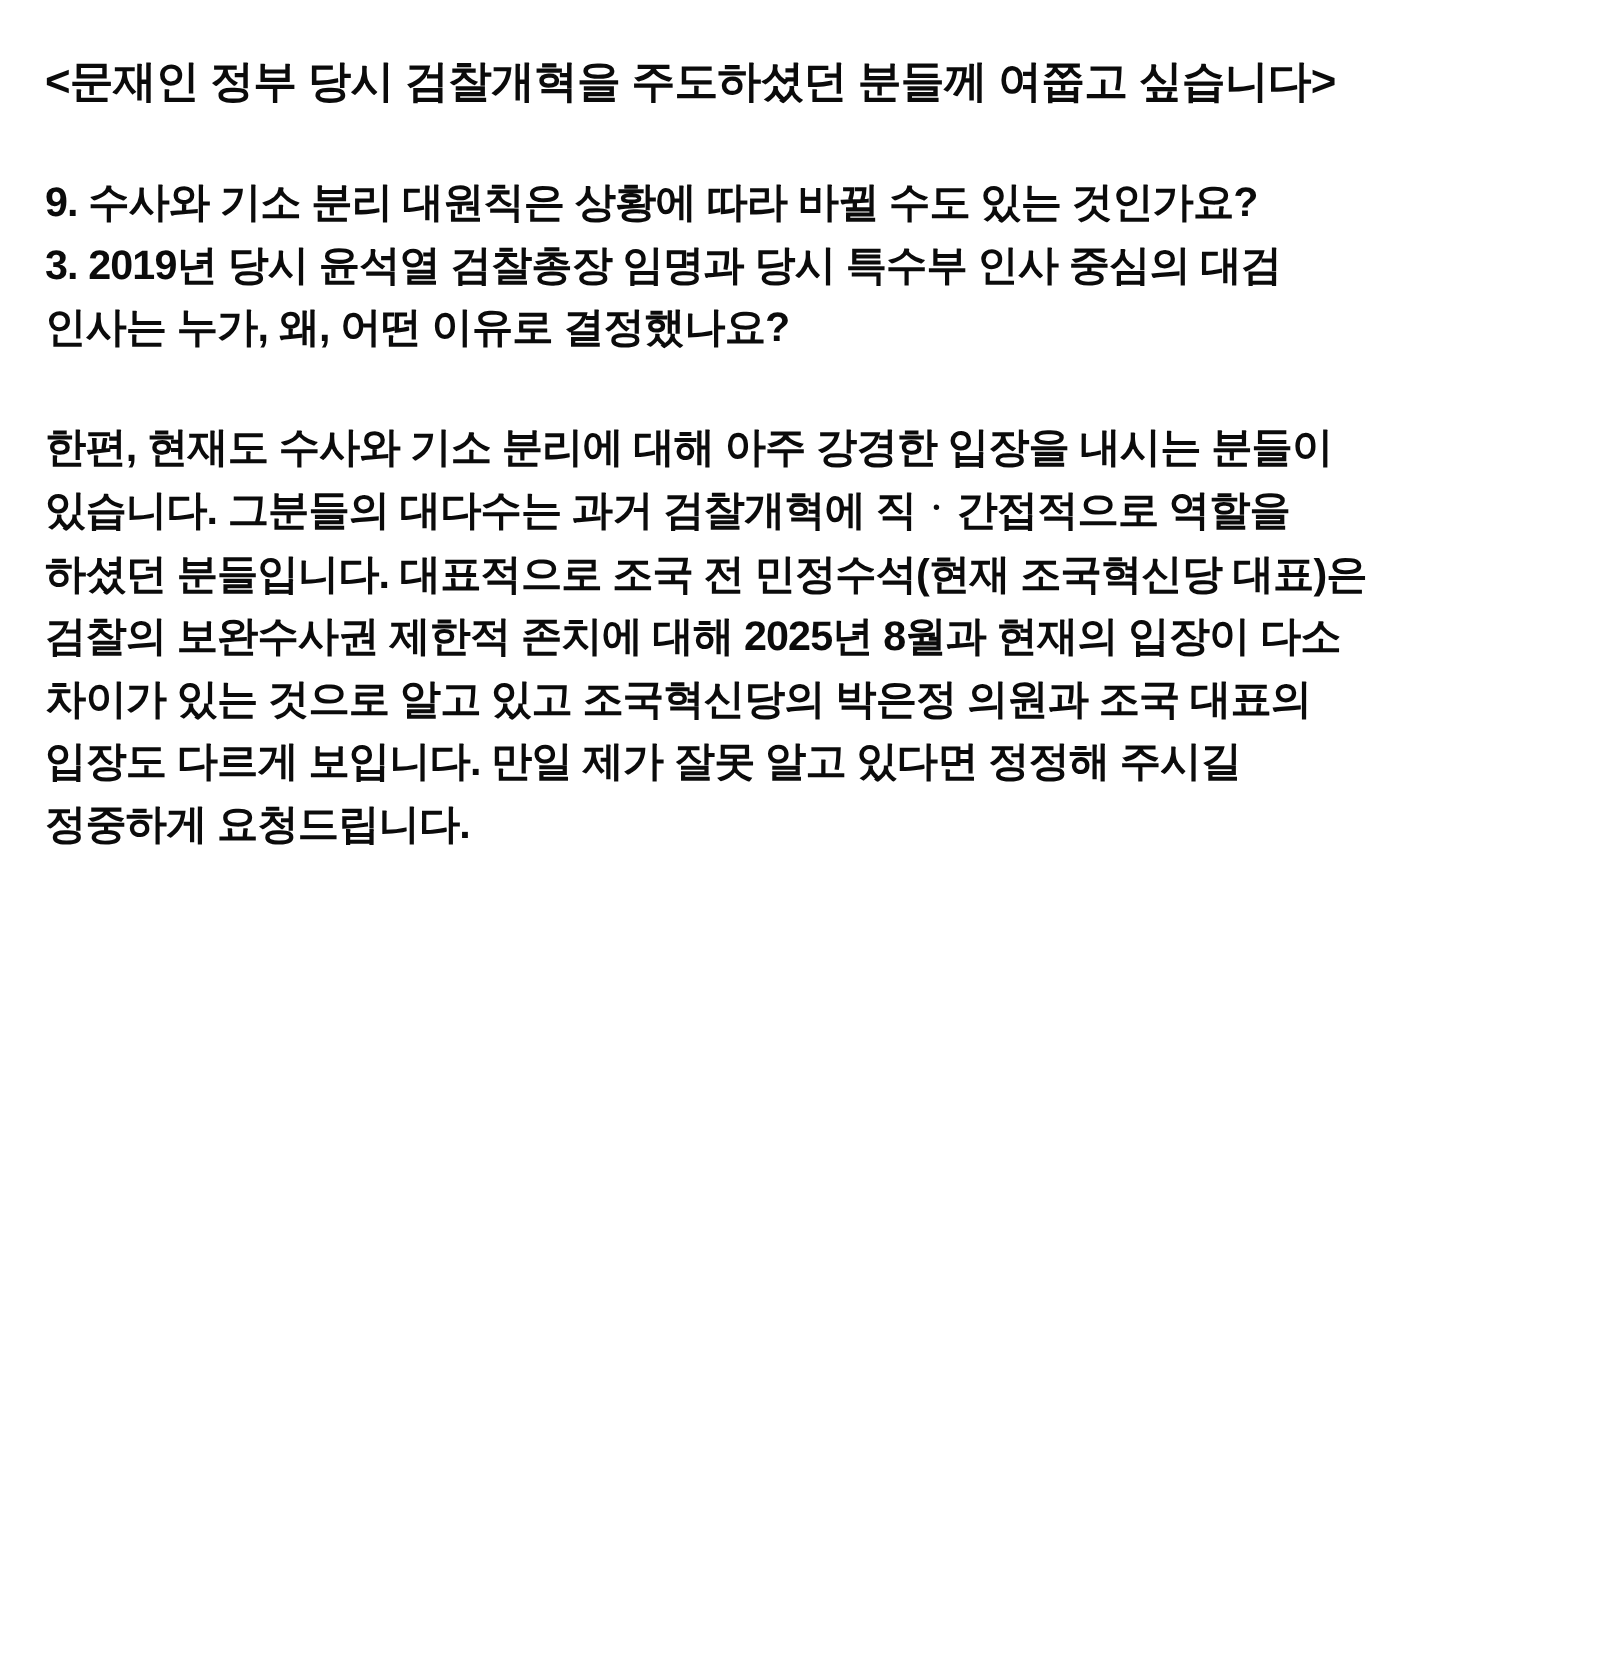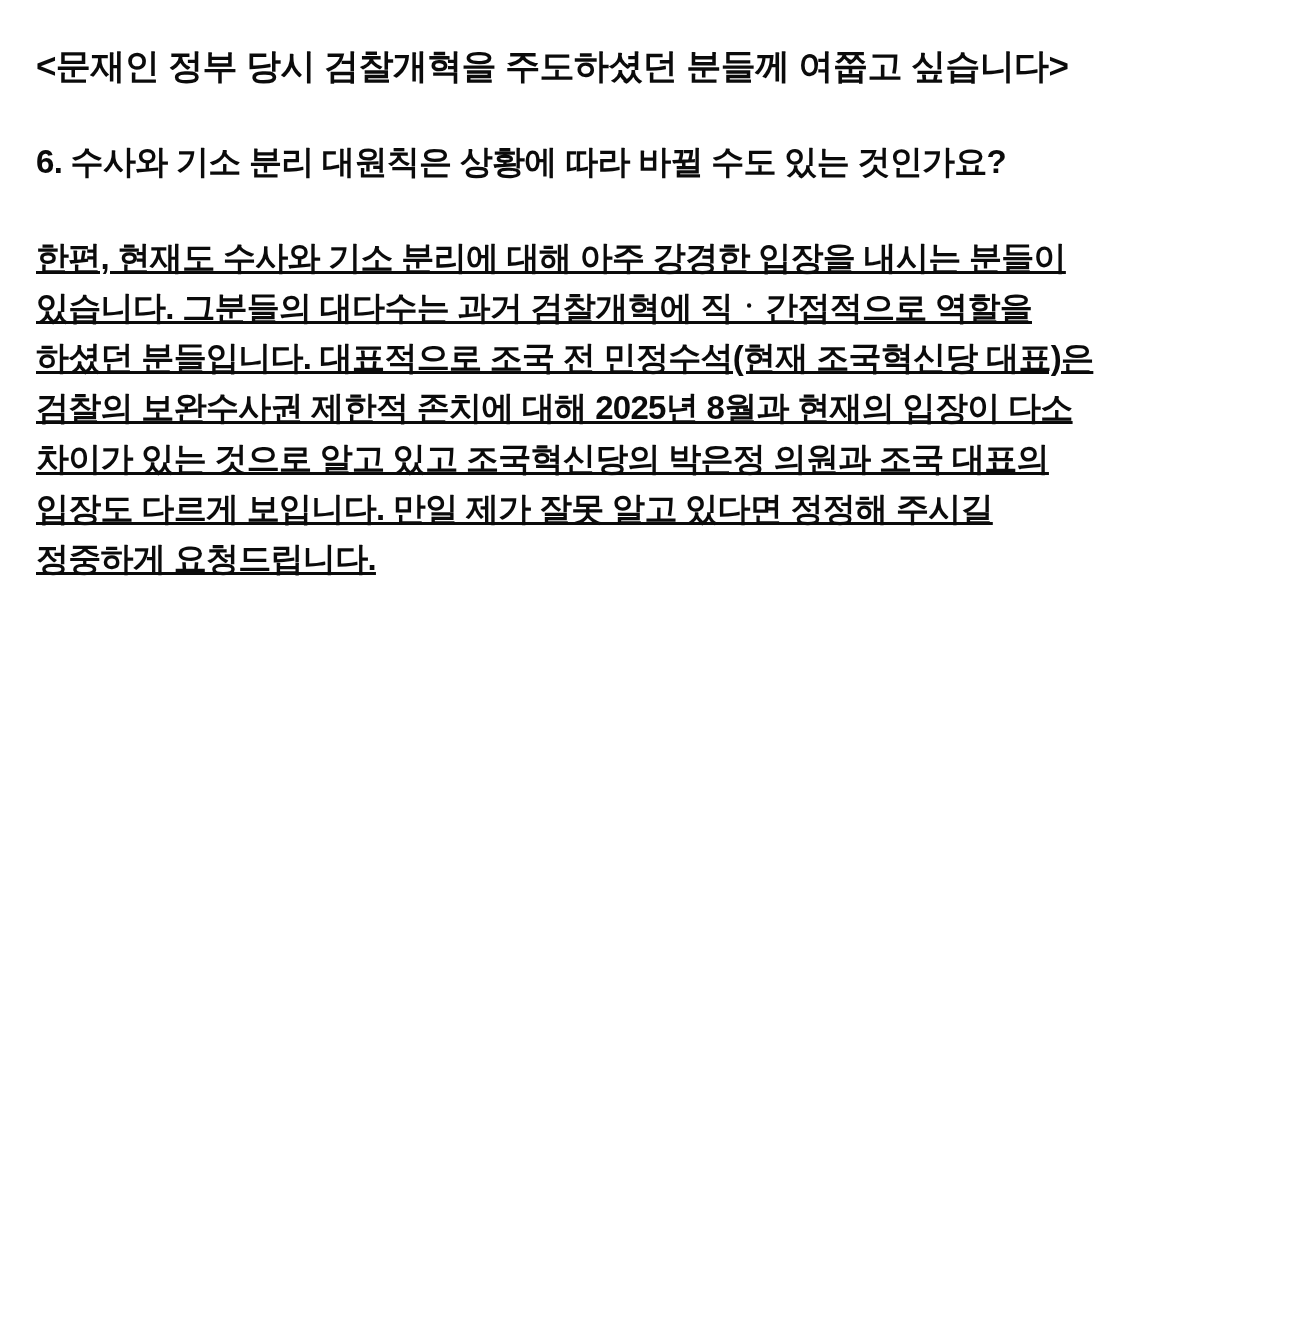--- a/index.html
+++ b/index.html
@@ -27,21 +27,20 @@
     letter-spacing: -0.6px;
     margin: 0 0 48px 0;
     color: #0b0b0b;
     white-space: nowrap;
   }
   .block {
     margin: 0 0 46px 0;
   }
   .block:last-child {
     margin-bottom: 16px;
-    text-decoration: underline;
   }
   .para {
     font-size: 33px;
     font-weight: 700;
     line-height: 1.52;
     letter-spacing: -0.7px;
     margin: 0;
     color: #0b0b0b;
     text-align: left;
     word-break: keep-all;
@@ -51,21 +50,22 @@
   }
 </style>
 </head>
 <body>
 
 <div class="page">
 
   <h1 class="doc-title">&lt;문재인 정부 당시 검찰개혁을 주도하셨던 분들께 여쭙고 싶습니다&gt;</h1>
 
   <div class="block numbered">
-    <p class="para">6. 수사와 기소 분리 대원칙은 상황에 따라 바뀔 수도 있는 것인가요?</p>
+    <p class="para">9. 수사와 기소 분리 대원칙은 상황에 따라 바뀔 수도 있는 것인가요?</p>
+    <p class="para">3. 2019년 당시 윤석열 검찰총장 임명과 당시 특수부 인사 중심의 대검 인사는 누가, 왜, 어떤 이유로 결정했나요?</p>
   </div>
 
 
 
   <div class="block">
     <p class="para">한편, 현재도 수사와 기소 분리에 대해 아주 강경한 입장을 내시는 분들이 있습니다. 그분들의 대다수는 과거 검찰개혁에 직ㆍ간접적으로 역할을 하셨던 분들입니다. 대표적으로 조국 전 민정수석(현재 조국혁신당 대표)은 검찰의 보완수사권 제한적 존치에 대해 2025년 8월과 현재의 입장이 다소 차이가 있는 것으로 알고 있고 조국혁신당의 박은정 의원과 조국 대표의 입장도 다르게 보입니다. 만일 제가 잘못 알고 있다면 정정해 주시길 정중하게 요청드립니다.</p>
   </div>
 
 </div>
 

